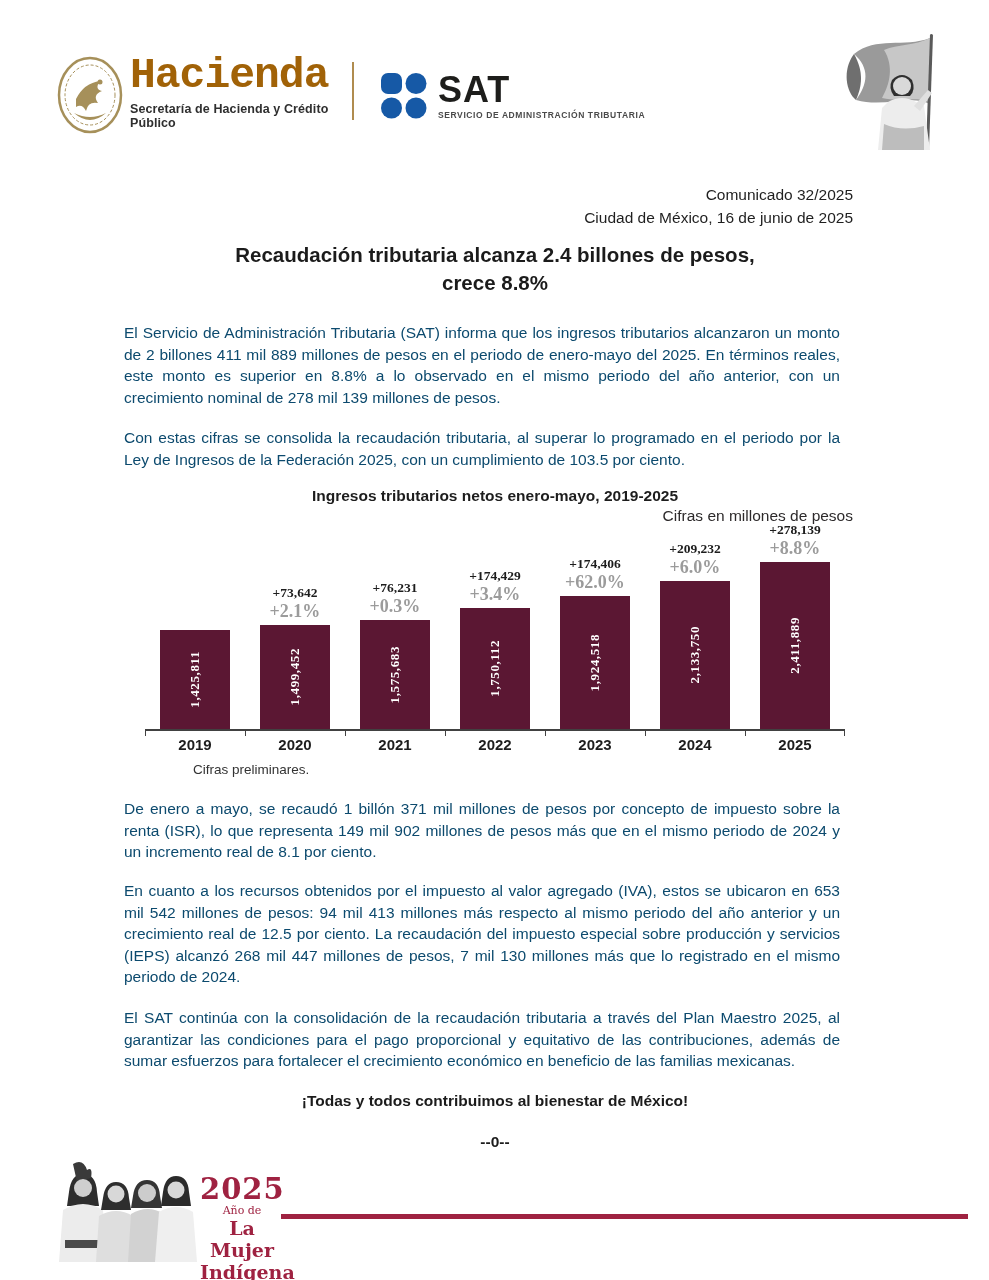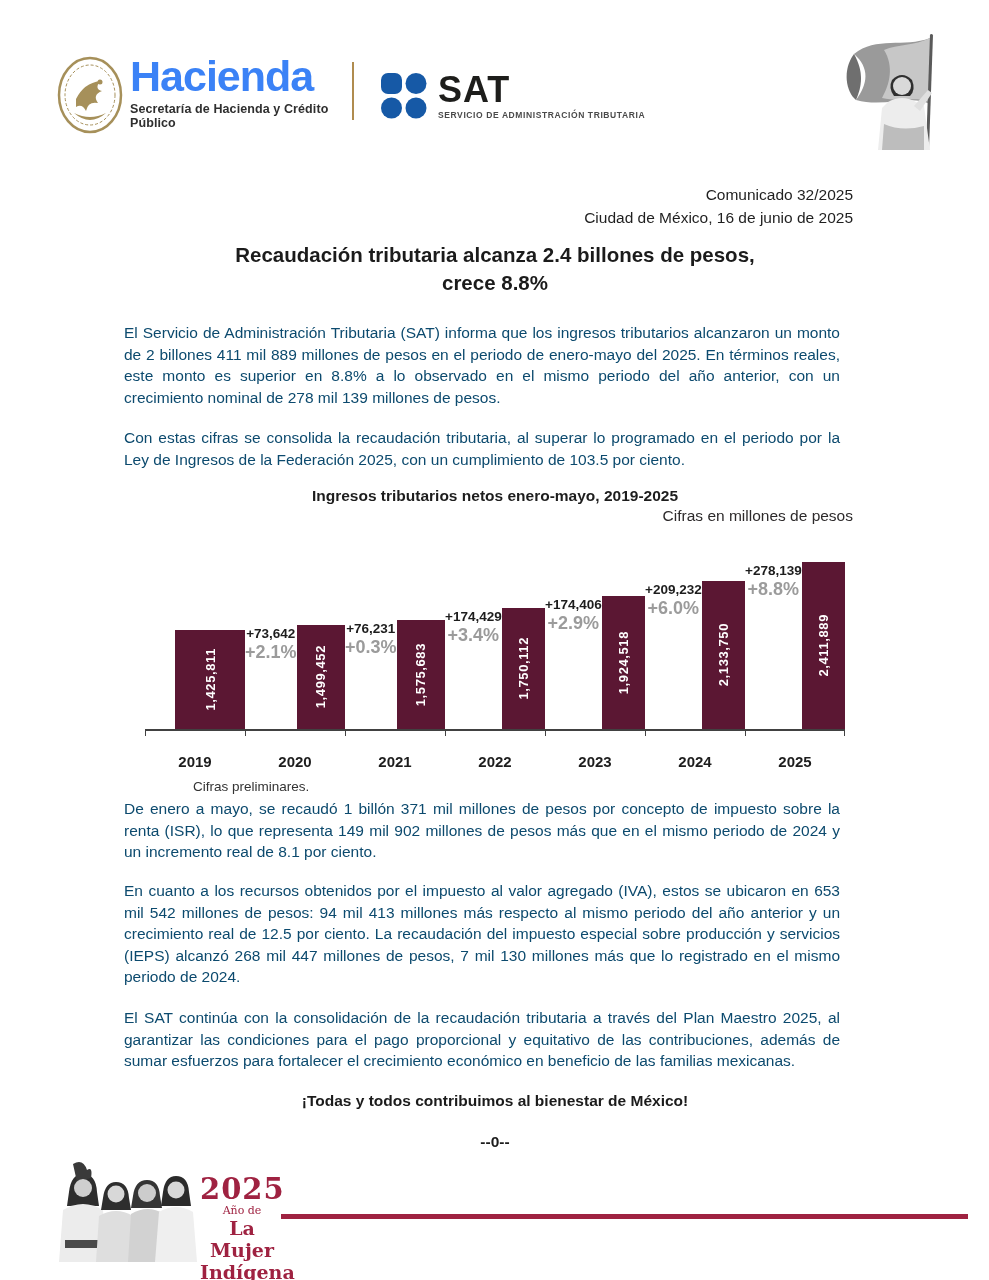--- a/index.html
+++ b/index.html
@@ -13,25 +13,25 @@
     width: 989px;
     height: 1280px;
     background: #ffffff;
     overflow: hidden;
   }
 
   
   .seal { position: absolute; left: 56px; top: 55px; }
   .hacienda-block { position: absolute; left: 130px; top: 52px; width: 215px; }
   .hacienda-wordmark {
-    font-family: Liberation Sans, sans-serif;
+    font-family: Liberation Mono, monospace;
     font-weight: 700;
     font-size: 43px;
     line-height: 48px;
-    color: #3b82f6;
+    color: #a16207;
     letter-spacing: -1px;
   }
   .hacienda-sub {
     font-size: 12.5px;
     font-weight: 700;
     color: #2f2f2f;
     margin-top: 2px;
     letter-spacing: 0.1px;
   }
   .header-divider {
@@ -76,41 +76,41 @@
 
   
   .chart-block { position: absolute; top: 487px; left: 137px; width: 716px; }
   .chart-title { text-align: center; font-weight: 700; font-size: 15.5px; color: #1d1d1d; }
   .chart-subtitle { text-align: right; font-size: 15.5px; color: #2d2a2b; margin-top: 2px; }
   .chart-bars {
     display: flex; align-items: flex-end; justify-content: center;
     height: 204px; width: 700px; margin: 0 auto;
   }
   .chart-col {
-    width: 100px; display: flex; flex-direction: row;
-    justify-content: flex-end; 
+    width: 100px; display: flex; flex-direction: column;
+    justify-content: flex-end; align-items: center; font-family: Liberation Serif, serif;
   }
   .bar-annotation { text-align: center; margin-bottom: 5px; line-height: 18px; }
   .bar-annotation .delta { display: block; font-size: 13.5px; font-weight: 700; color: #1d1d1d; }
   .bar-annotation .pct   { display: block; font-size: 18px; font-weight: 700; color: #9b9b9b; }
   .bar {
     width: 70px; display: flex; align-items: center; justify-content: center;
   }
   .bar-value {
     writing-mode: vertical-rl; transform: rotate(180deg);
     color: #ffffff; font-weight: 700; font-size: 13px; letter-spacing: 0.6px;
     white-space: nowrap;
   }
   .chart-axis {
     position: relative; display: flex; width: 700px; margin: 0 auto;
     border-top: 2px solid #414141;
   }
   .axis-label {
     width: 100px; text-align: center; font-size: 15px; font-weight: 700;
-    color: #1d1d1d; padding-top: 22px;
+    color: #1d1d1d; padding-top: 5px;
   }
   .axis-tick { position: absolute; top: 0; width: 1px; height: 5px; background: #414141; }
   .chart-footnote { margin-top: 9px; margin-left: 56px; font-size: 13.5px; color: #333333; }
 
   
   .slogan {
     position: absolute; top: 1092px; left: 137px; width: 716px;
     text-align: center; font-size: 15.5px; font-weight: 700; color: #1b1b1b;
   }
   .endmark {
@@ -228,21 +228,21 @@
             <span class="delta">+174,429</span>
             <span class="pct">+3.4%</span>
           </div>
           <div class="bar" style="height: 121px; background: rgb(91, 23, 51);">
             <span class="bar-value">1,750,112</span>
           </div>
         </div>
         <div class="chart-col">
           <div class="bar-annotation">
             <span class="delta">+174,406</span>
-            <span class="pct">+2.9%</span>
+            <span class="pct">+62.0%</span>
           </div>
           <div class="bar" style="height: 133px; background: rgb(91, 23, 51);">
             <span class="bar-value">1,924,518</span>
           </div>
         </div>
         <div class="chart-col">
           <div class="bar-annotation">
             <span class="delta">+209,232</span>
             <span class="pct">+6.0%</span>
           </div>

